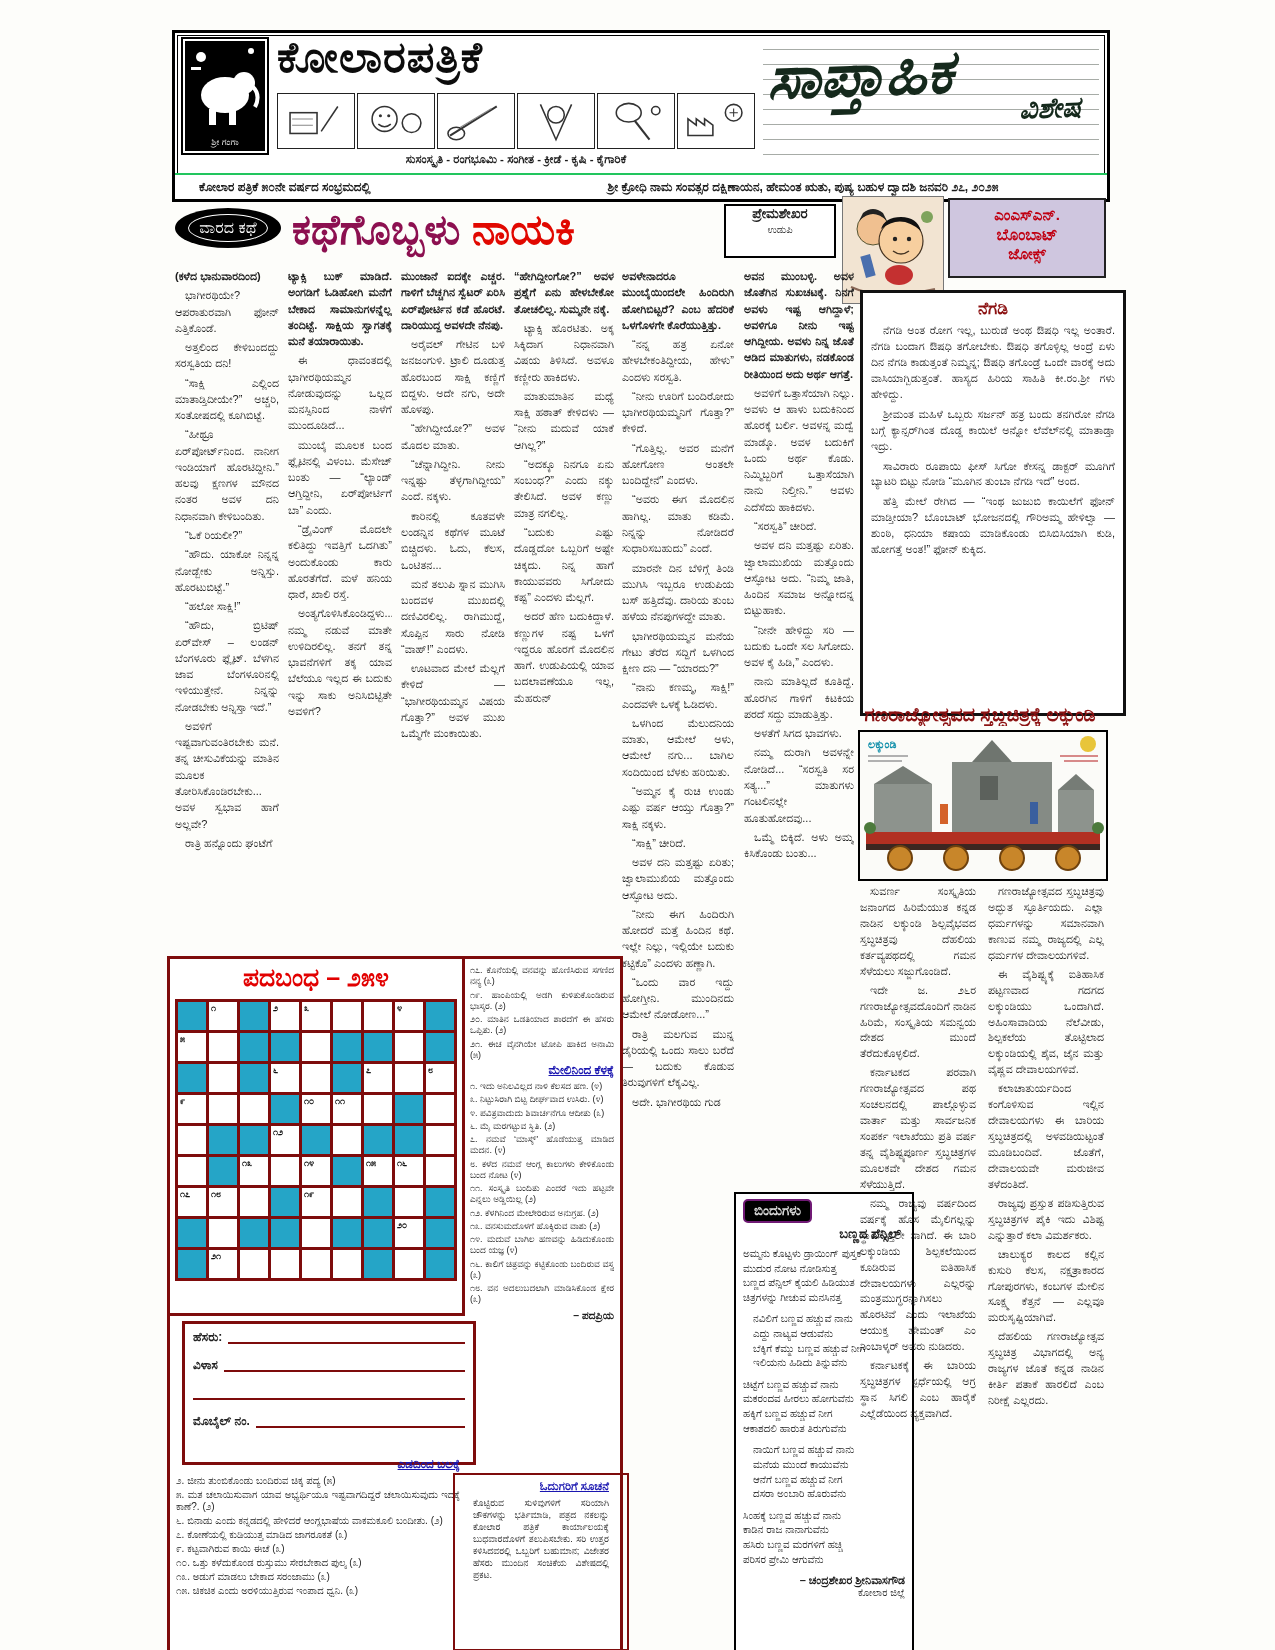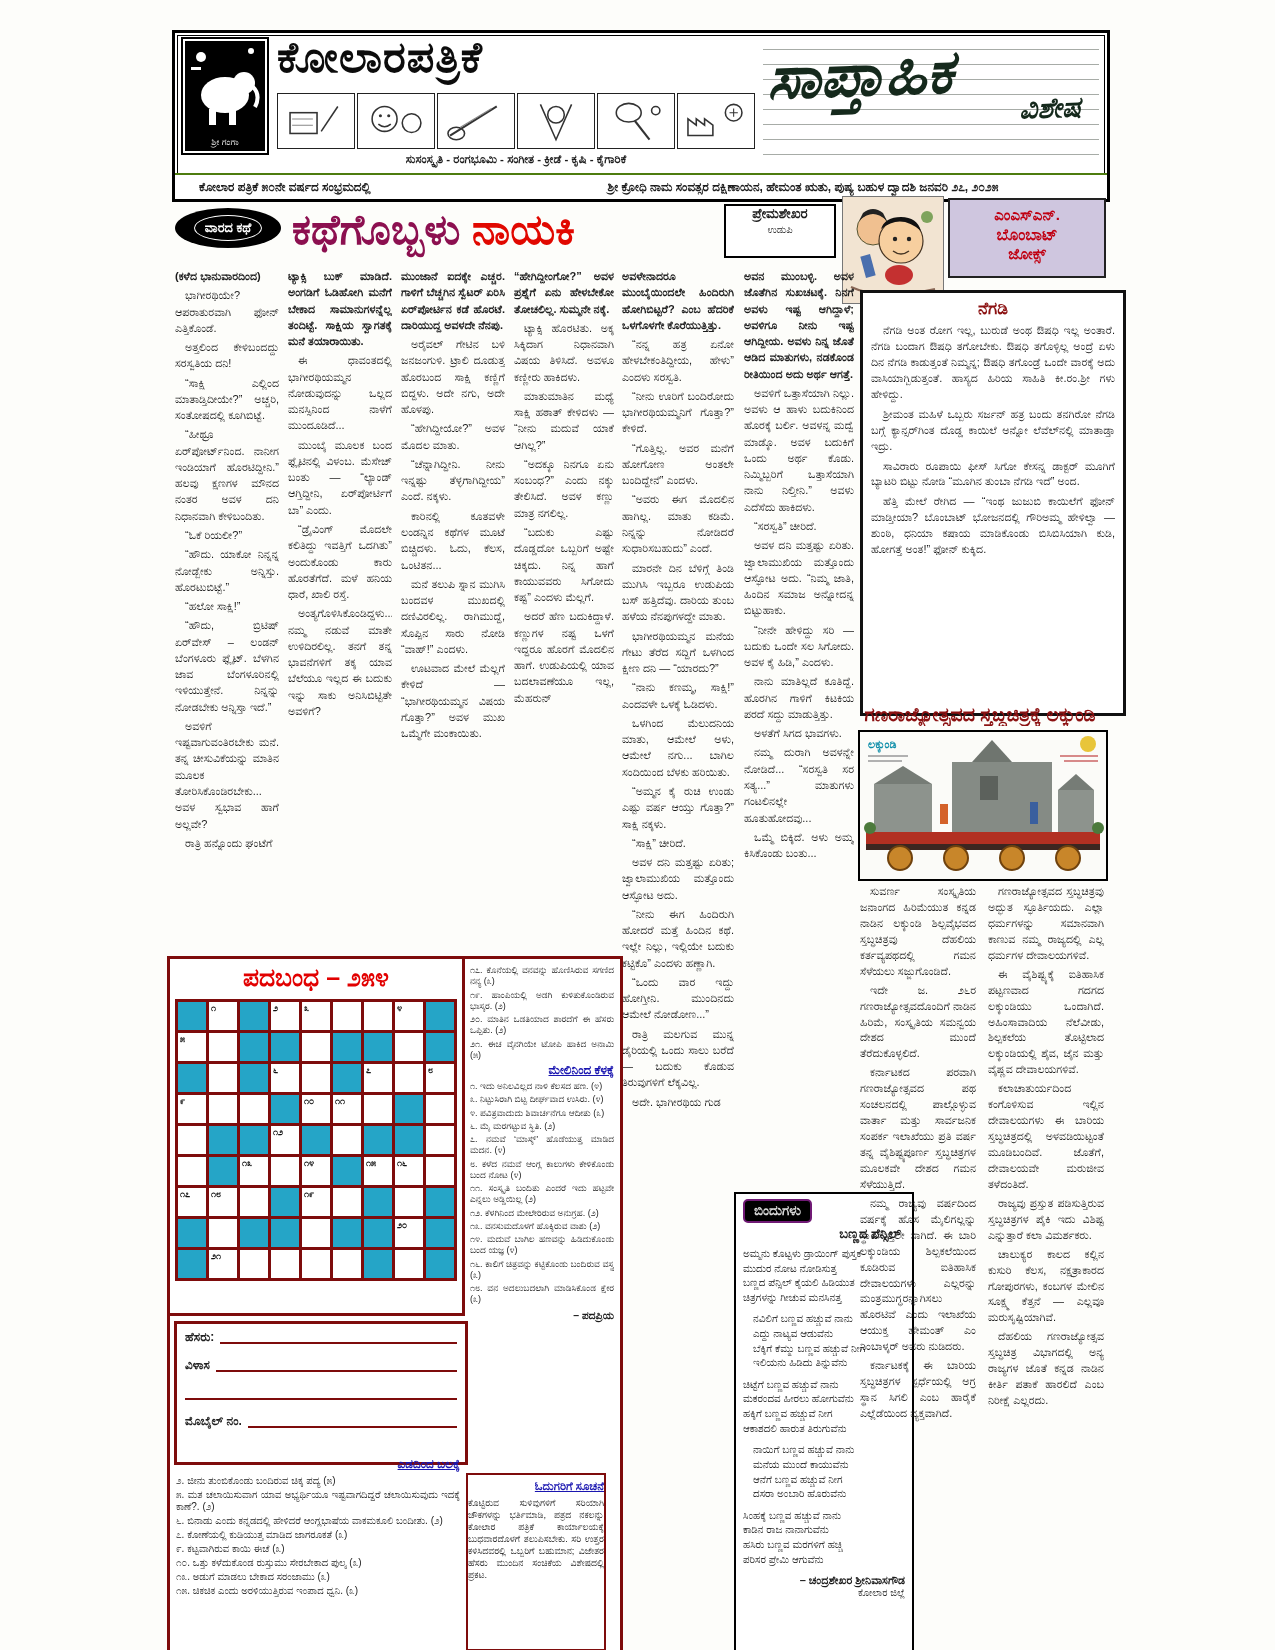--- a/index.html
+++ b/index.html
@@ -14,28 +14,28 @@
             letter-spacing:1px;color:#0c0c0c;white-space:nowrap;}
   #panel-strip{position:absolute;left:102px;top:60px;width:478px;height:56px;display:flex;gap:2px;}
   .panel{flex:1;border:1px solid #222;background:#fff;}
   #mh-tagline{position:absolute;left:102px;top:120px;width:478px;font-size:11.5px;font-weight:bold;text-align:center;}
   #script-zone{position:absolute;left:588px;top:2px;width:336px;height:132px;overflow:hidden;
       background:repeating-linear-gradient(to bottom, rgba(0,0,0,0) 0 14px, rgba(60,70,60,.45) 14px 15px);}
   #script-main{font-size:60px;font-weight:800;font-style:italic;color:#15291c;line-height:1.0;
       transform:rotate(-2deg);margin:8px 0 0 4px;white-space:nowrap;}
   #script-sub{font-size:28px;font-weight:800;font-style:italic;color:#15291c;text-align:right;
       margin:-6px 18px 0 0;transform:rotate(-2deg);}
-  #mh-bottom{position:absolute;left:0;right:0;bottom:0;height:24px;border-top:2px solid #4d7c0f;display:flex;
+  #mh-bottom{position:absolute;left:0;right:0;bottom:0;height:24px;border-top:2px solid #22c55e;display:flex;
       align-items:center;font-size:12px;font-weight:bold;background:#fff;}
   #mh-bottom .l{width:300px;padding-left:24px;}
   #mh-bottom .r{flex:1;text-align:center;}
   
   #kicker{left:175px;top:208px;width:106px;height:40px;background:#000;border-radius:50%;
       display:flex;align-items:center;justify-content:center;}
-  #kicker .ring{border:1px solid #fff;border-radius:50%;padding:4px 10px;color:#fff;font-size:13px;font-weight:bold;white-space:nowrap;}
+  #kicker .ring{border:1px solid #fff;border-radius:50%;padding:4px 10px;color:#fff;font-size:16px;font-weight:normal;white-space:nowrap;}
   #headline{left:292px;top:200px;width:430px;height:64px;font-size:42px;font-weight:800;white-space:nowrap;line-height:60px;}
   #byline-box{left:724px;top:204px;width:108px;height:50px;border:2px solid #000;text-align:center;background:#fff;}
   #byline-box .n{font-size:13.5px;font-weight:bold;}
   #byline-box .p{font-size:10px;margin-top:2px;}
   #cartoon{left:842px;top:196px;width:100px;height:106px;border:1px solid #777;}
   #msn-box{left:948px;top:198px;width:154px;height:76px;background:#cfc6df;border:2px solid #222;
       text-align:center;color:#c00012;font-weight:800;}
   #msn-box div{line-height:1.25;}
   #msn-box .a{font-size:15px;margin-top:6px;}
   #msn-box .b{font-size:16px;}
@@ -47,30 +47,30 @@
   
   #xw-wrap{left:167px;top:956px;width:450px;height:694px;border:3px solid #7e0c0c;background:#fff;}
   #xw-gridbox{position:absolute;left:0;top:0;width:292px;height:352px;border-right:3px solid #7e0c0c;
       border-bottom:3px solid #7e0c0c;padding-top:2px;}
   #xw-title{color:#e20000;font-size:25px;font-weight:800;text-align:center;margin:2px 0 6px 0;}
   #xw-grid{display:grid;grid-template-columns:repeat(9,28px);grid-auto-rows:28px;gap:3px;
       background:#7e0c0c;border:3px solid #7e0c0c;width:max-content;margin:0 auto;}
   .xw-cell{background:#fff;position:relative;}
   .xw-cell.teal{background:#25a5c7;}
   .xw-num{position:absolute;top:1px;left:2px;font-size:9px;font-weight:bold;color:#111;}
-  #xw-form{position:absolute;left:4px;top:362px;width:272px;height:126px;border:3px solid #7e0c0c;padding:6px 8px;}
+  #xw-form{position:absolute;left:12px;top:362px;width:272px;height:126px;border:3px solid #7e0c0c;padding:6px 8px;}
   .frow{display:flex;align-items:flex-end;margin-bottom:14px;font-size:12px;font-weight:bold;color:#222;}
   .frow .line{flex:1;border-bottom:2px solid #7e0c0c;margin-left:6px;height:12px;}
   #xw-across{position:absolute;left:6px;top:496px;width:284px;height:190px;overflow:hidden;}
   .clue-head{color:#1a16b0;font-weight:bold;text-decoration:underline;text-align:right;font-size:12px;margin:2px 0 4px 0;}
   #xw-across .clue{font-size:10px;margin:0 0 2px 0;text-align:justify;}
   #xw-right{position:absolute;left:300px;top:6px;width:144px;height:500px;overflow:hidden;}
   #xw-right .clue{font-size:9px;line-height:1.25;margin:0 0 2px 0;text-align:justify;}
   #xw-setter{font-size:10.5px;font-weight:bold;text-align:right;margin-top:3px;}
-  #xw-notice{position:absolute;left:296px;top:514px;width:136px;height:168px;border:2px solid #7e0c0c;padding:3px 0;overflow:hidden;}
+  #xw-notice{position:absolute;left:283px;top:514px;width:136px;height:168px;border:2px solid #7e0c0c;padding:3px 18px;overflow:hidden;}
   #xw-notice .txt{font-size:9.3px;line-height:1.3;text-align:justify;}
   
   #poem{left:734px;top:1192px;width:162px;height:456px;border:2px solid #000;background:#fff;padding:5px 7px;overflow:hidden;}
   #poem-badge{display:inline-block;background:#000;color:#d8d8d8;border:2px solid #701a75;border-radius:5px;
       padding:2px 9px;font-size:13.5px;font-weight:800;}
   #poem-title{font-size:13px;font-weight:bold;text-align:right;margin:3px 4px 5px 0;}
   .stanza{font-size:10.3px;line-height:1.42;white-space:pre-line;margin:0 0 7px 0;}
   .stanza:nth-child(even){margin-left:10px;}
   #poem-author{font-size:11px;font-weight:bold;text-align:right;margin-top:2px;}
   #poem-place{font-size:10px;text-align:right;}

